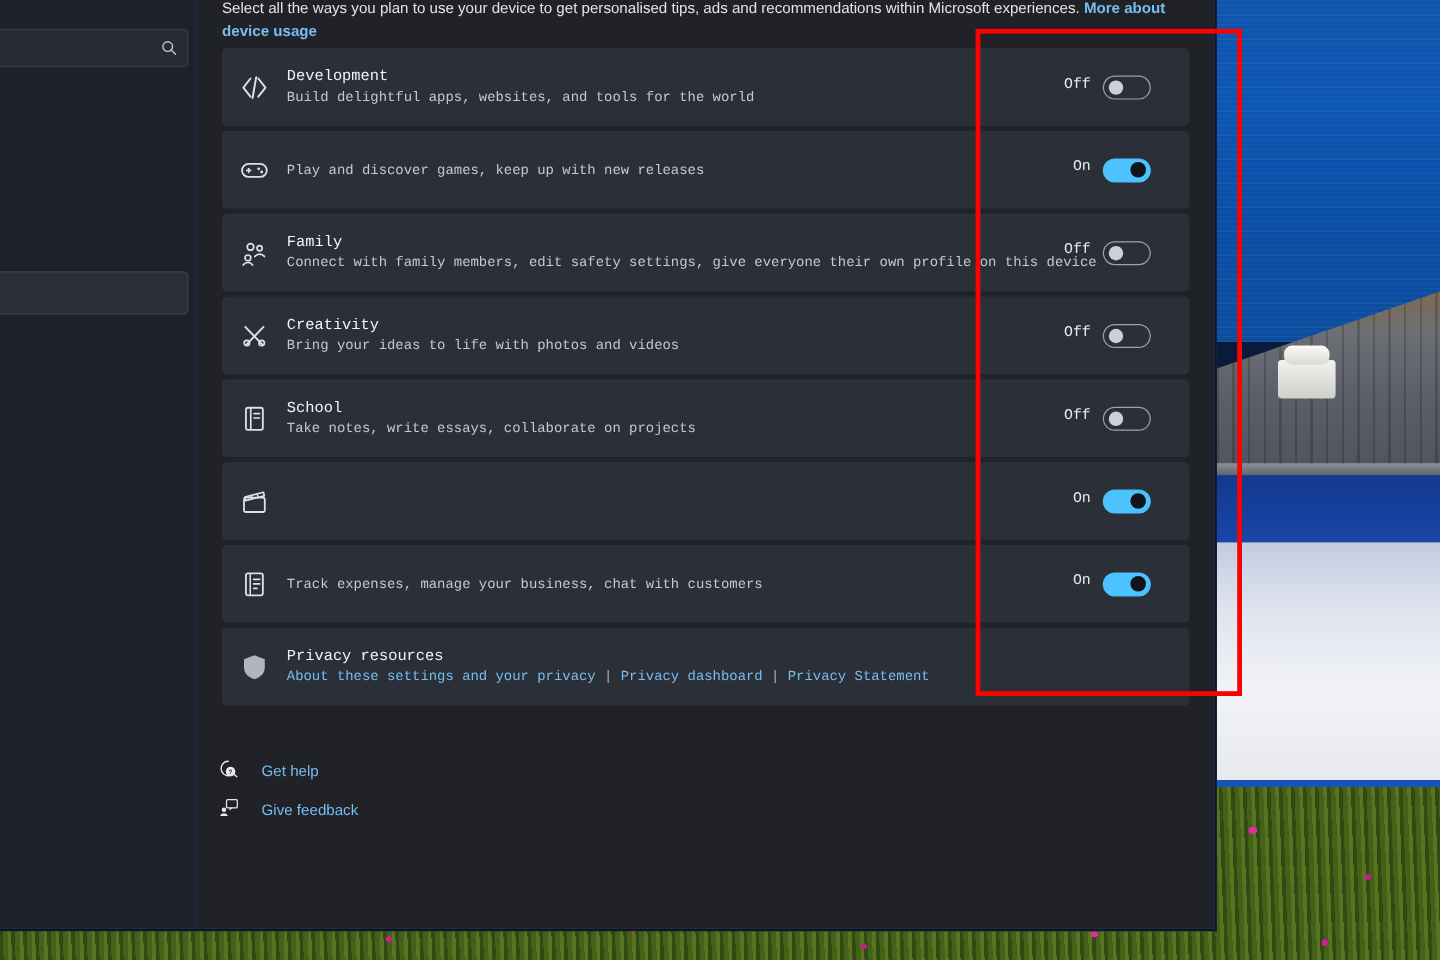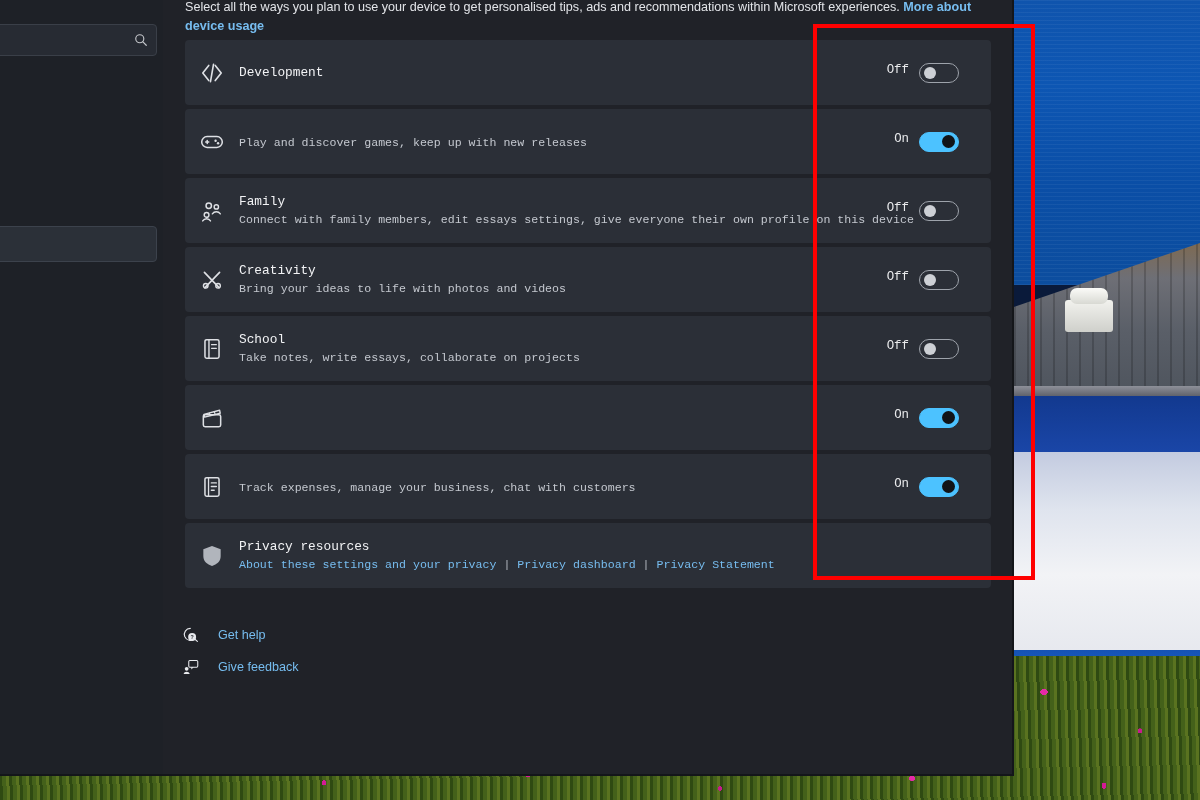--- a/index.html
+++ b/index.html
@@ -154,21 +154,21 @@
     background:#2b2f37; border:1px solid #9ea3ab;
   }
   .toggle .knob{
     position:absolute; width:12px; height:12px; border-radius:50%;
     background:#cdd0d5; top:3px; left:4px;
   }
   .toggle.on{ background:#4cc2ff; border-color:#4cc2ff; }
   .toggle.on .knob{ background:#111418; left:22px; width:13px; height:13px; top:2.5px; }
 
   .footer-links{ position:absolute; left:182px; top:620px; }
-  .flink{ display:flex; align-items:center; height:30px; margin-bottom:2px; }
+  .flink{ display:flex; align-items:flex-end; height:30px; margin-bottom:2px; }
   .flink .ic{ width:18px; height:18px; margin-right:18px; flex:0 0 18px; }
   .flink .lbl{ color:#76bdf0; font-size:12.6px; }
 
   
   #annot{
     position:absolute; left:813px; top:24px; width:222px; height:556px;
     border:4px solid #ff0000; z-index:40;
     pointer-events:none;
   }
 </style>
@@ -239,20 +239,21 @@
     <div class="cards">
 
       <div class="card">
         <svg class="ic" viewBox="0 0 24 24">
           <path d="M9 5 L3.5 12 L9 19" fill="none" stroke="#e8eaee" stroke-width="1.5" stroke-linecap="round" stroke-linejoin="round"></path>
           <path d="M15 5 L20.5 12 L15 19" fill="none" stroke="#e8eaee" stroke-width="1.5" stroke-linecap="round" stroke-linejoin="round"></path>
           <line x1="13.4" y1="4" x2="10.6" y2="20" stroke="#e8eaee" stroke-width="1.5" stroke-linecap="round"></line>
         </svg>
         <div class="txt">
           <div class="title">Development</div>
+          <div class="sub">Build delightful apps, websites, and tools for the world</div>
         </div>
         <div class="toggle-wrap">
           <span class="toggle-state">Off</span>
           <div class="toggle">
               <div class="knob"></div>
             </div>
         </div>
       </div>
 
       <div class="card">
@@ -277,21 +278,21 @@
       <div class="card">
         <svg class="ic" viewBox="0 0 24 24">
           <circle cx="9" cy="7.2" r="2.5" fill="none" stroke="#e8eaee" stroke-width="1.4"></circle>
           <circle cx="16" cy="8.2" r="2" fill="none" stroke="#e8eaee" stroke-width="1.3"></circle>
           <circle cx="7" cy="15.6" r="2.2" fill="none" stroke="#e8eaee" stroke-width="1.3"></circle>
           <path d="M12.3 14.6a4.6 4.6 0 0 1 7.4 0" fill="none" stroke="#e8eaee" stroke-width="1.3" stroke-linecap="round"></path>
           <path d="M3.4 21.2a4.2 4.2 0 0 1 7.2 0" fill="none" stroke="#e8eaee" stroke-width="1.3" stroke-linecap="round"></path>
         </svg>
         <div class="txt">
           <div class="title">Family</div>
-          <div class="sub">Connect with family members, edit essays settings, give everyone their own profile on this device</div>
+          <div class="sub">Connect with family members, edit safety settings, give everyone their own profile on this device</div>
         </div>
         <div class="toggle-wrap">
           <span class="toggle-state">Off</span>
           <div class="toggle">
               <div class="knob"></div>
             </div>
         </div>
       </div>
 
       <div class="card">

